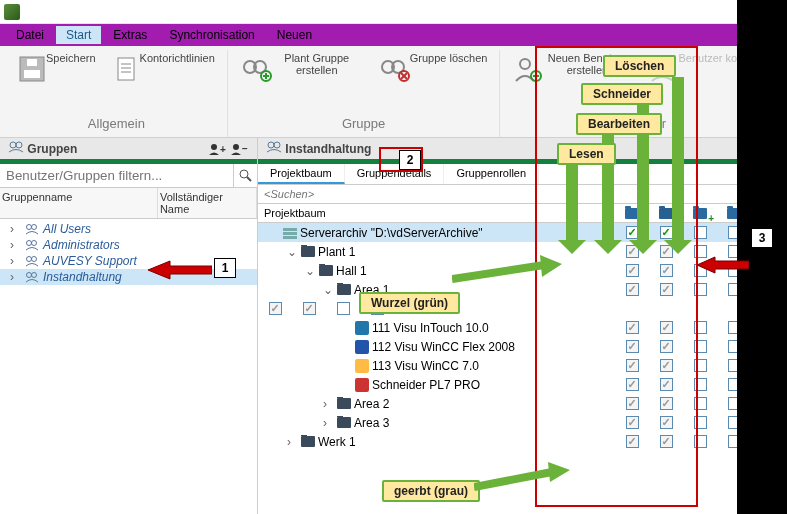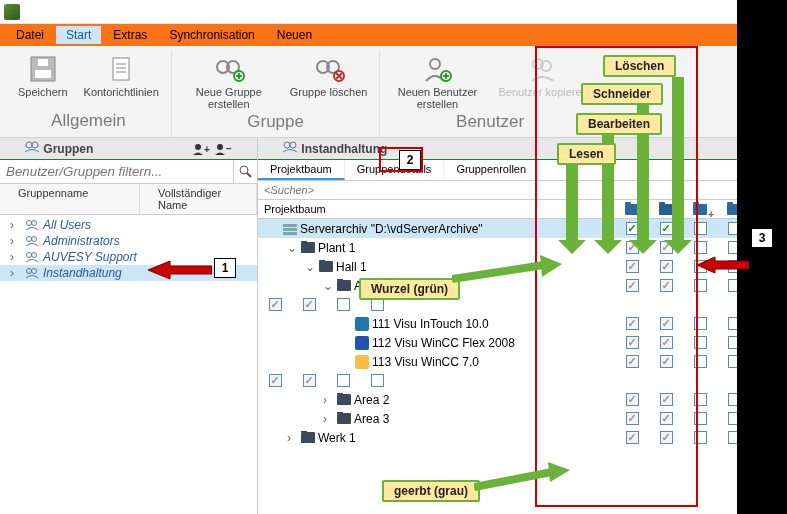--- a/index.html
+++ b/index.html
@@ -25,21 +25,21 @@
   }
   .titlebar .appicon {
     width: 16px; height: 16px;
     background: linear-gradient(135deg,#5a8f3a,#2a5a1a);
     border-radius: 2px;
     position: relative;
   }
   .menubar {
     display: flex;
     align-items: center;
-    background: #f97316;
+    background: #a21caf;
     padding: 0 6px;
     height: 22px;
     gap: 2px;
   }
   .menubar .menuitem {
     padding: 2px 10px;
     cursor: pointer;
   }
   .menubar .menuitem.active {
     background: #cde6f7;
@@ -56,95 +56,93 @@
     display: flex;
     flex-direction: column;
     align-items: center;
     border-right: 1px solid #e0e0e0;
     padding: 0 6px;
   }
   .ribbon-group:last-child { border-right: none; }
   .ribbon-buttons { display: flex; gap: 4px; flex: 1; }
   .ribbon-btn {
     display: flex;
-    flex-direction: column;
-    align-items: center;
+    align-items: flex-start;
     padding: 2px 6px;
     cursor: pointer;
     color: #444;
     min-width: 60px;
   }
   .ribbon-btn .ricon {
     height: 34px;
     display: flex;
     align-items: center;
     justify-content: center;
   }
   .ribbon-btn .rlabel {
     text-align: center;
     font-size: 11px;
     line-height: 12px;
     max-width: 90px;
   }
   .ribbon-group-label {
-    font-size: 17px;
+    font-size: 13px;
     color: #7a7a7a;
     padding-bottom: 6px;
   }
   .content {
     display: flex;
     height: calc(514px - 24px - 22px - 92px);
   }
   .left-panel {
     width: 258px;
     border-right: 1px solid #ccc;
     display: flex;
     flex-direction: column;
     background: #fff;
   }
   .panel-header {
     background: #e8e8e8;
-    border-bottom: 1px solid #15803d;
-    padding: 3px 24px;
+    border-bottom: 5px solid #15803d;
+    padding: 3px 8px;
     display: flex;
     align-items: center;
     justify-content: space-between;
     font-weight: bold;
     color: #444;
   }
   .panel-header .hicons { display:flex; gap:2px; }
   .filter-row {
     display: flex;
     border-bottom: 1px solid #ccc;
   }
   .filter-row input {
     flex: 1;
     border: none;
     padding: 4px 6px;
-    font-style: italic;
     color: #888;
     outline: none;
   }
   .filter-row .searchbtn {
     width: 24px;
     display: flex;
     align-items: center;
     justify-content: center;
     border-left: 1px solid #ccc;
     cursor: pointer;
   }
   .col-headers {
     display: flex;
     border-bottom: 1px solid #ccc;
     background: #f7f7f7;
     font-size: 11px;
     color: #333;
   }
   .col-headers div {
-    padding: 3px 18px;
+    padding: 3px 2px;
     border-right: 1px solid #ddd;
   }
   .col-headers .col1 { width: 160px; }
   .tree {
     flex: 1;
     overflow: auto;
     padding: 2px 0;
   }
   .tree-item {
     display: flex;
@@ -365,21 +363,21 @@
       <div class="ribbon-btn">
         <div class="ricon">
           <svg width="32" height="28">
               <circle cx="10" cy="12" r="6" fill="none" stroke="#888" stroke-width="2"></circle>
               <circle cx="20" cy="12" r="6" fill="none" stroke="#888" stroke-width="2"></circle>
               <circle cx="26" cy="21" r="5" fill="none" stroke="#2a9a2a" stroke-width="2"></circle>
               <line x1="26" y1="18" x2="26" y2="24" stroke="#2a9a2a" stroke-width="2"></line>
               <line x1="23" y1="21" x2="29" y2="21" stroke="#2a9a2a" stroke-width="2"></line>
             </svg>
         </div>
-        <div class="rlabel">Neue Gruppe erstellen</div>
+        <div class="rlabel">Plant Gruppe erstellen</div>
       </div>
       <div class="ribbon-btn">
         <div class="ricon">
           <svg width="32" height="28">
               <circle cx="10" cy="12" r="6" fill="none" stroke="#888" stroke-width="2"></circle>
               <circle cx="20" cy="12" r="6" fill="none" stroke="#888" stroke-width="2"></circle>
               <circle cx="26" cy="21" r="5" fill="none" stroke="#c03030" stroke-width="2"></circle>
               <line x1="23" y1="18" x2="29" y2="24" stroke="#c03030" stroke-width="2"></line>
               <line x1="29" y1="18" x2="23" y2="24" stroke="#c03030" stroke-width="2"></line>
             </svg>
@@ -708,20 +706,26 @@
             </div>
     <div class="chkcol">
               <span class="chk"></span>
             </div>
     <div class="chkcol">
               <span class="chk"></span>
             </div>
     <div style="width:36px"></div>
           </div>
           <div class="tt-row">
+    <div class="namecol">
+      <span class="indent" style="width:80px"></span>
+      <span class="chevron" style="width:11px;color:#666"></span>
+      <span class="dev-icon" style="background:#c33"></span>
+      <span>Schneider PL7 PRO</span>
+    </div>
     <div class="chkcol">
               <span class="chk checked-gray">✓</span>
             </div>
     <div class="chkcol">
               <span class="chk checked-gray">✓</span>
             </div>
     <div class="chkcol">
               <span class="chk"></span>
             </div>
     <div class="chkcol">
@@ -804,21 +808,21 @@
 <div class="callout" style="left:603px; top:55px">Löschen</div>
 <div class="callout" style="left:581px; top:83px">Schneider</div>
 <div class="callout" style="left:576px; top:113px">Bearbeiten</div>
 <div class="callout" style="left:557px; top:143px">Lesen</div>
 
 <div class="greenarrow-down" style="left:566px; top:165px; height:75px"></div>
 <div class="greenarrow-down" style="left:602px; top:135px; height:105px"></div>
 <div class="greenarrow-down" style="left:637px; top:105px; height:135px"></div>
 <div class="greenarrow-down" style="left:672px; top:77px; height:163px"></div>
 
-<div class="callout" style="left:359px; top:278px">Wurzel (grün)</div>
+<div class="callout" style="left:359px; top:292px">Wurzel (grün)</div>
 <svg style="position:absolute;left:452px;top:255px;z-index:51" width="110" height="28">
   <line x1="0" y1="24" x2="92" y2="10" stroke="#6ab23a" stroke-width="8"></line>
   <polygon points="88,0 110,9 90,22" fill="#6ab23a"></polygon>
 </svg>
 
 <div class="callout" style="left:382px; top:480px">geerbt (grau)</div>
 <svg style="position:absolute;left:474px;top:462px;z-index:51" width="96" height="30">
   <line x1="0" y1="25" x2="78" y2="10" stroke="#6ab23a" stroke-width="8"></line>
   <polygon points="74,0 96,8 76,20" fill="#6ab23a"></polygon>
 </svg>

